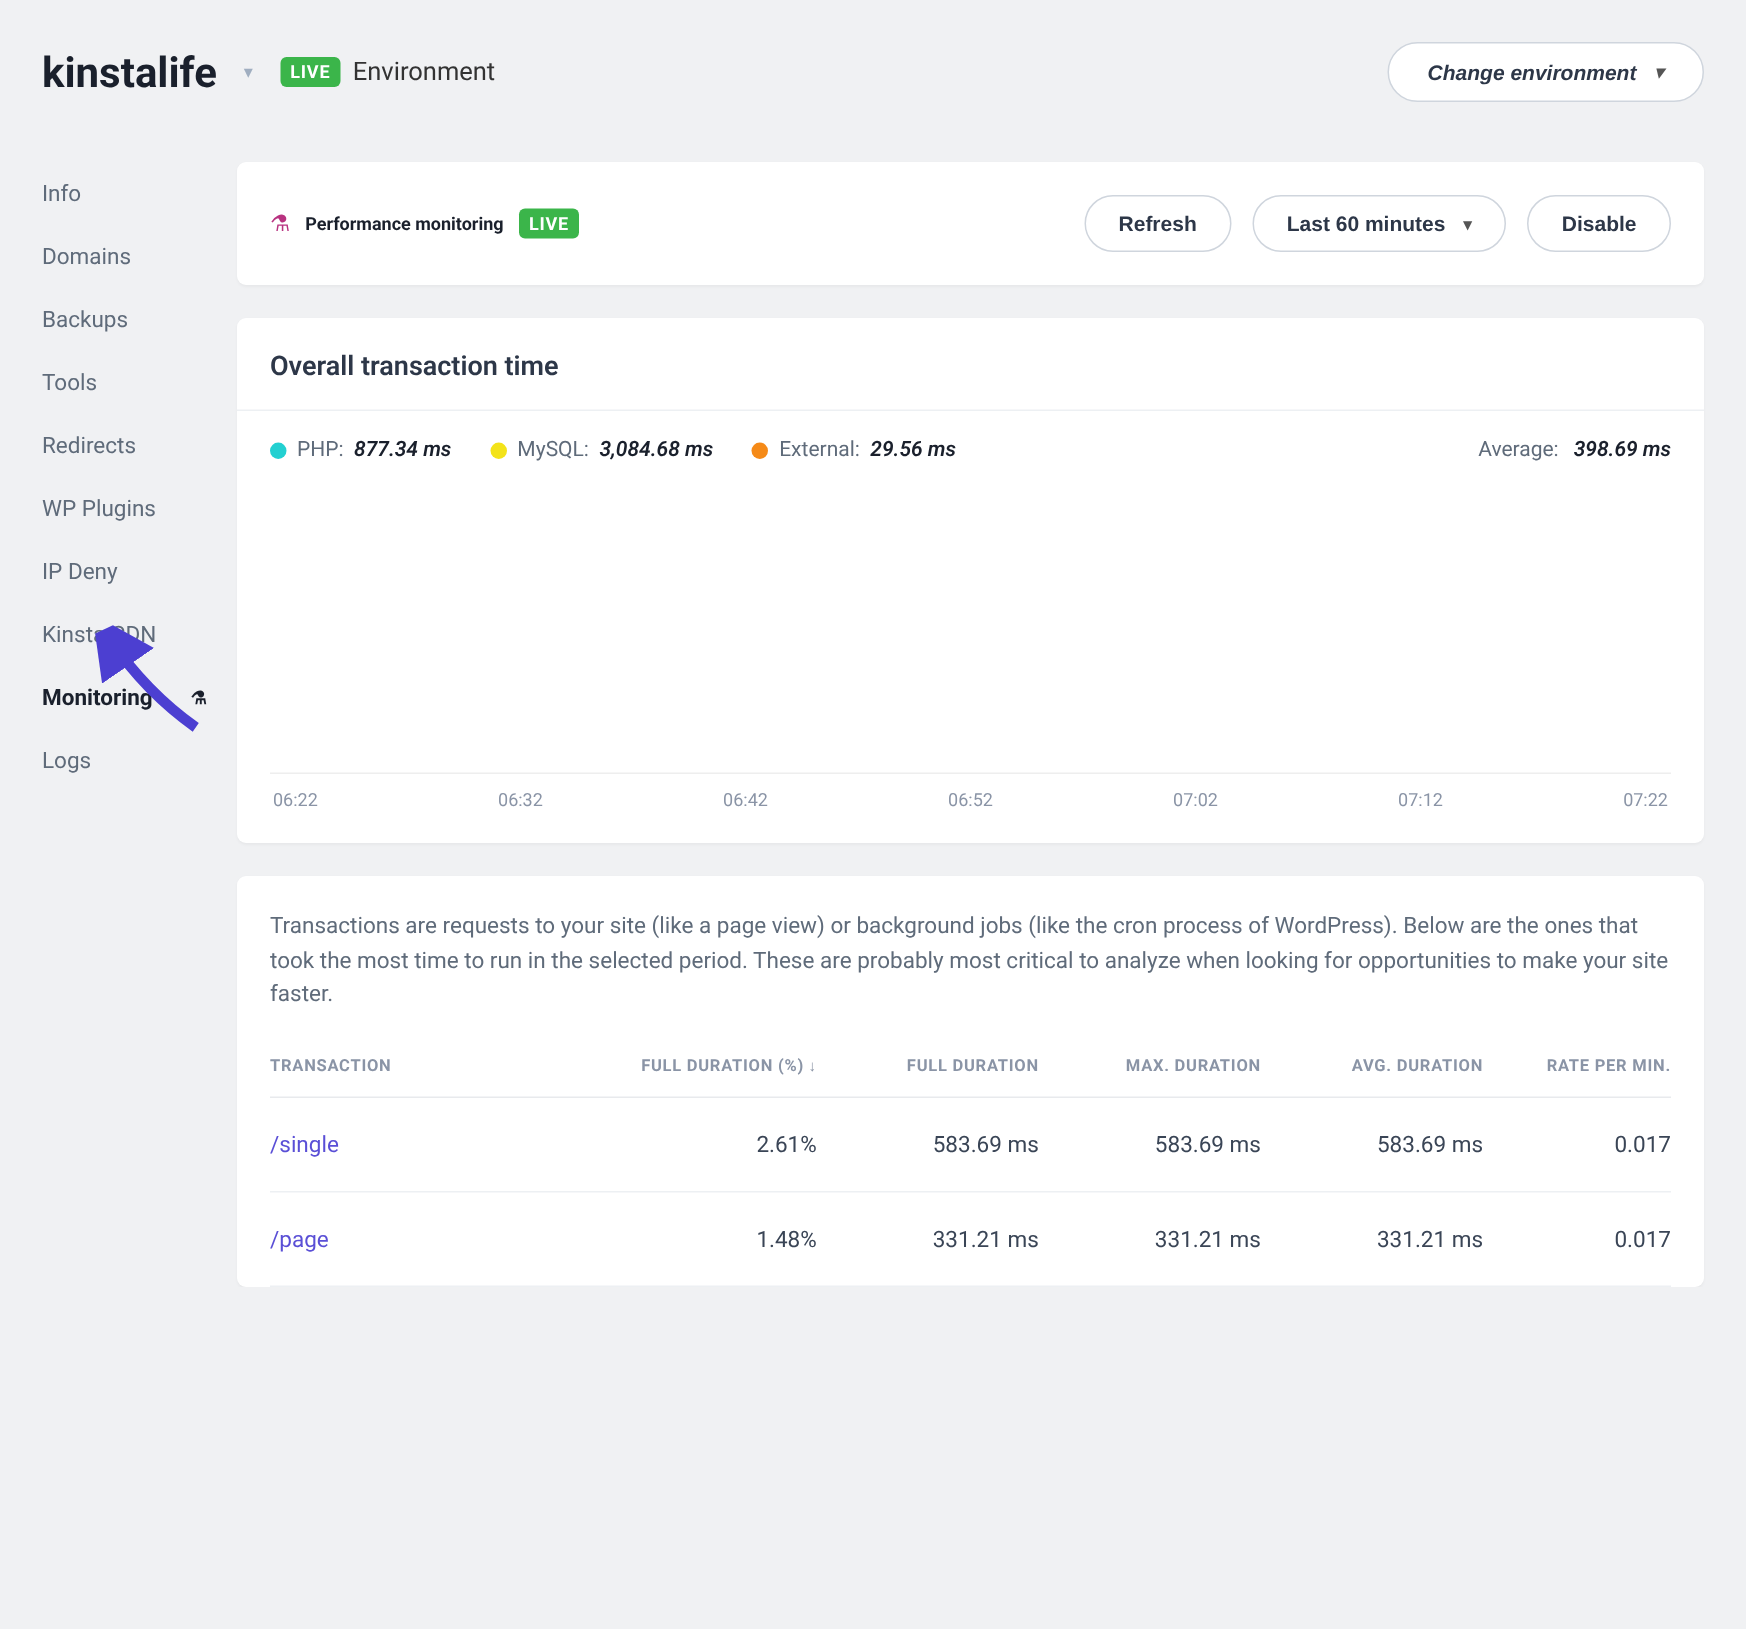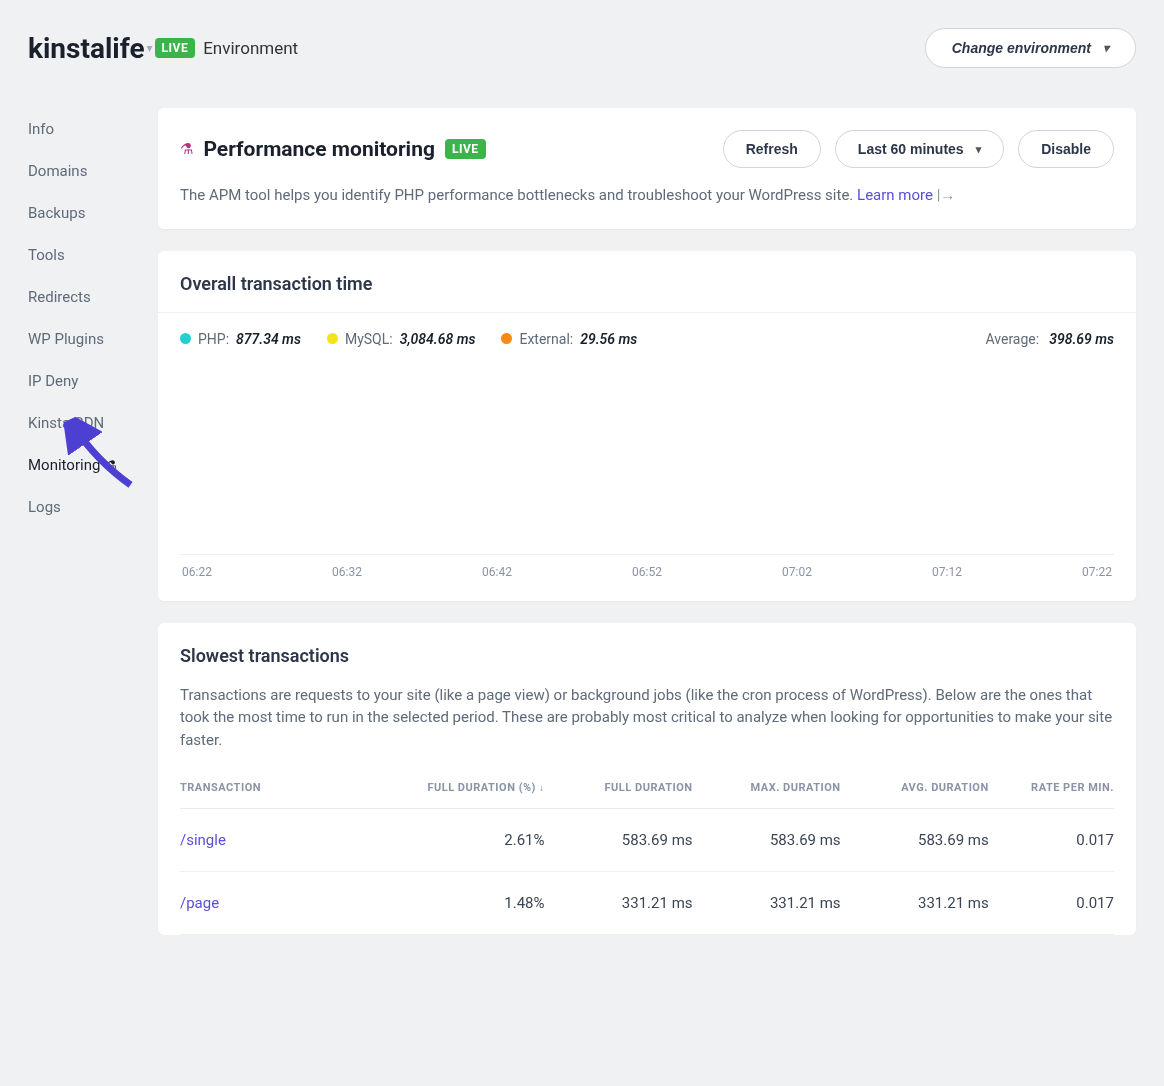--- a/index.html
+++ b/index.html
@@ -9,51 +9,51 @@
     color: #2d3748;
     font-size: 15px;
   }
   .page { padding: 28px 28px 0 28px; }
   .topbar {
     display: flex;
     align-items: center;
     justify-content: space-between;
     margin-bottom: 40px;
   }
-  .topbar-left { display: flex; align-items: center; gap: 2px; }
+  .topbar-left { display: flex; align-items: center; gap: 18px; }
   .site-name { font-size: 28px; font-weight: 700; color: #1a202c; }
   .chevron-small { color: #a0aec0; font-size: 12px; }
   .env-wrap { display: flex; align-items: center; gap: 8px; }
   .live-badge {
     background: #3bb54a; color: #fff; font-weight: 700; font-size: 12px;
     padding: 3px 7px; border-radius: 4px; letter-spacing: .5px;
   }
   .env-label { font-size: 17px; color: #333; }
   .pill-btn {
     background: #fff; border: 1px solid #cfd5dd; border-radius: 999px;
     padding: 10px 22px; font-size: 14px; font-weight: 600; color: #2d3748;
     display: inline-flex; align-items: center; gap: 12px; cursor: pointer;
   }
   .pill-btn.lg { padding: 11px 26px; font-style: italic; }
   .content-row { display: flex; gap: 20px; }
   .sidebar { width: 110px; flex-shrink: 0; }
   .sidebar-item {
     padding: 12px 0; color: #5f6b7a; font-size: 15px; cursor: pointer;
     display: flex; align-items: center; gap: 6px;
   }
-  .sidebar-item.active { color: #1a202c; font-weight: 400; }
+  .sidebar-item.active { color: #1a202c; font-weight: 700; justify-content: space-between; }
   .sidebar-icon { font-size: 12px; }
   .main { flex: 1; display: flex; flex-direction: column; gap: 22px; }
   .card {
     background: #fff; border-radius: 6px; box-shadow: 0 1px 2px rgba(0,0,0,.04);
     padding: 22px;
   }
   .pm-head { display: flex; align-items: center; justify-content: space-between; }
   .pm-title-wrap { display: flex; align-items: center; gap: 10px; }
-  .pm-title { font-size: 21px; font-weight: 700; color: #1a202c; }
+  .pm-title { font-size: 12px; font-weight: 700; color: #1a202c; }
   .pm-icon { color: #b83280; font-size: 15px; }
   .pm-actions { display: flex; gap: 14px; }
   .pm-desc { color: #5f6b7a; margin-top: 16px; font-size: 15px; line-height: 1.5; }
   .link { color: #5a4fd6; cursor: pointer; }
   .section-title { font-size: 18px; font-weight: 600; color: #2d3748; margin-bottom: 18px; }
   .legend-row {
     display: flex; align-items: center; gap: 4px; margin-bottom: 10px;
     font-size: 14px;
   }
   .legend-item { display: flex; align-items: center; gap: 7px; margin-right: 22px; }
@@ -163,25 +163,20 @@
           </div>
           <div class="pm-actions">
             <button class="pill-btn">Refresh</button>
             <button class="pill-btn">
               <span>Last 60 minutes</span>
               <span style="font-size:11px;color:#555">▾</span>
             </button>
             <button class="pill-btn">Disable</button>
           </div>
         </div>
-        <p class="pm-desc">
-          <span>The APM tool helps you identify PHP performance bottlenecks and troubleshoot your WordPress site.</span>
-          <span class="link">Learn more</span>
-          <span style="color:#8a94a6"> |→</span>
-        </p>
       </div>
 
       <div class="card">
         <div class="section-title">Overall transaction time</div>
         <div class="divider"></div>
         <div class="legend-row">
           <div class="legend-item">
             <span class="legend-dot" style="background:#23d0d1"></span>
             <span class="legend-label">PHP:</span>
             <span class="legend-val">877.34 ms</span>
@@ -346,21 +341,20 @@
             <span>06:32</span>
             <span>06:42</span>
             <span>06:52</span>
             <span>07:02</span>
             <span>07:12</span>
             <span>07:22</span>
           </div>
       </div>
 
       <div class="card" style="padding-bottom:0">
-        <div class="section-title">Slowest transactions</div>
         <p class="pm-desc" style="margin-top:0">Transactions are requests to your site (like a page view) or background jobs (like the cron process of WordPress). Below are the ones that took the most time to run in the selected period. These are probably most critical to analyze when looking for opportunities to make your site faster.</p>
         <div class="table-wrap">
           <div class="thead">
             <div class="th">TRANSACTION</div>
             <div class="th right">
               <span>FULL DURATION (%)</span><span class="sort-ind">↓</span>
             </div>
             <div class="th right">FULL DURATION</div>
             <div class="th right">MAX. DURATION</div>
             <div class="th right">AVG. DURATION</div>

